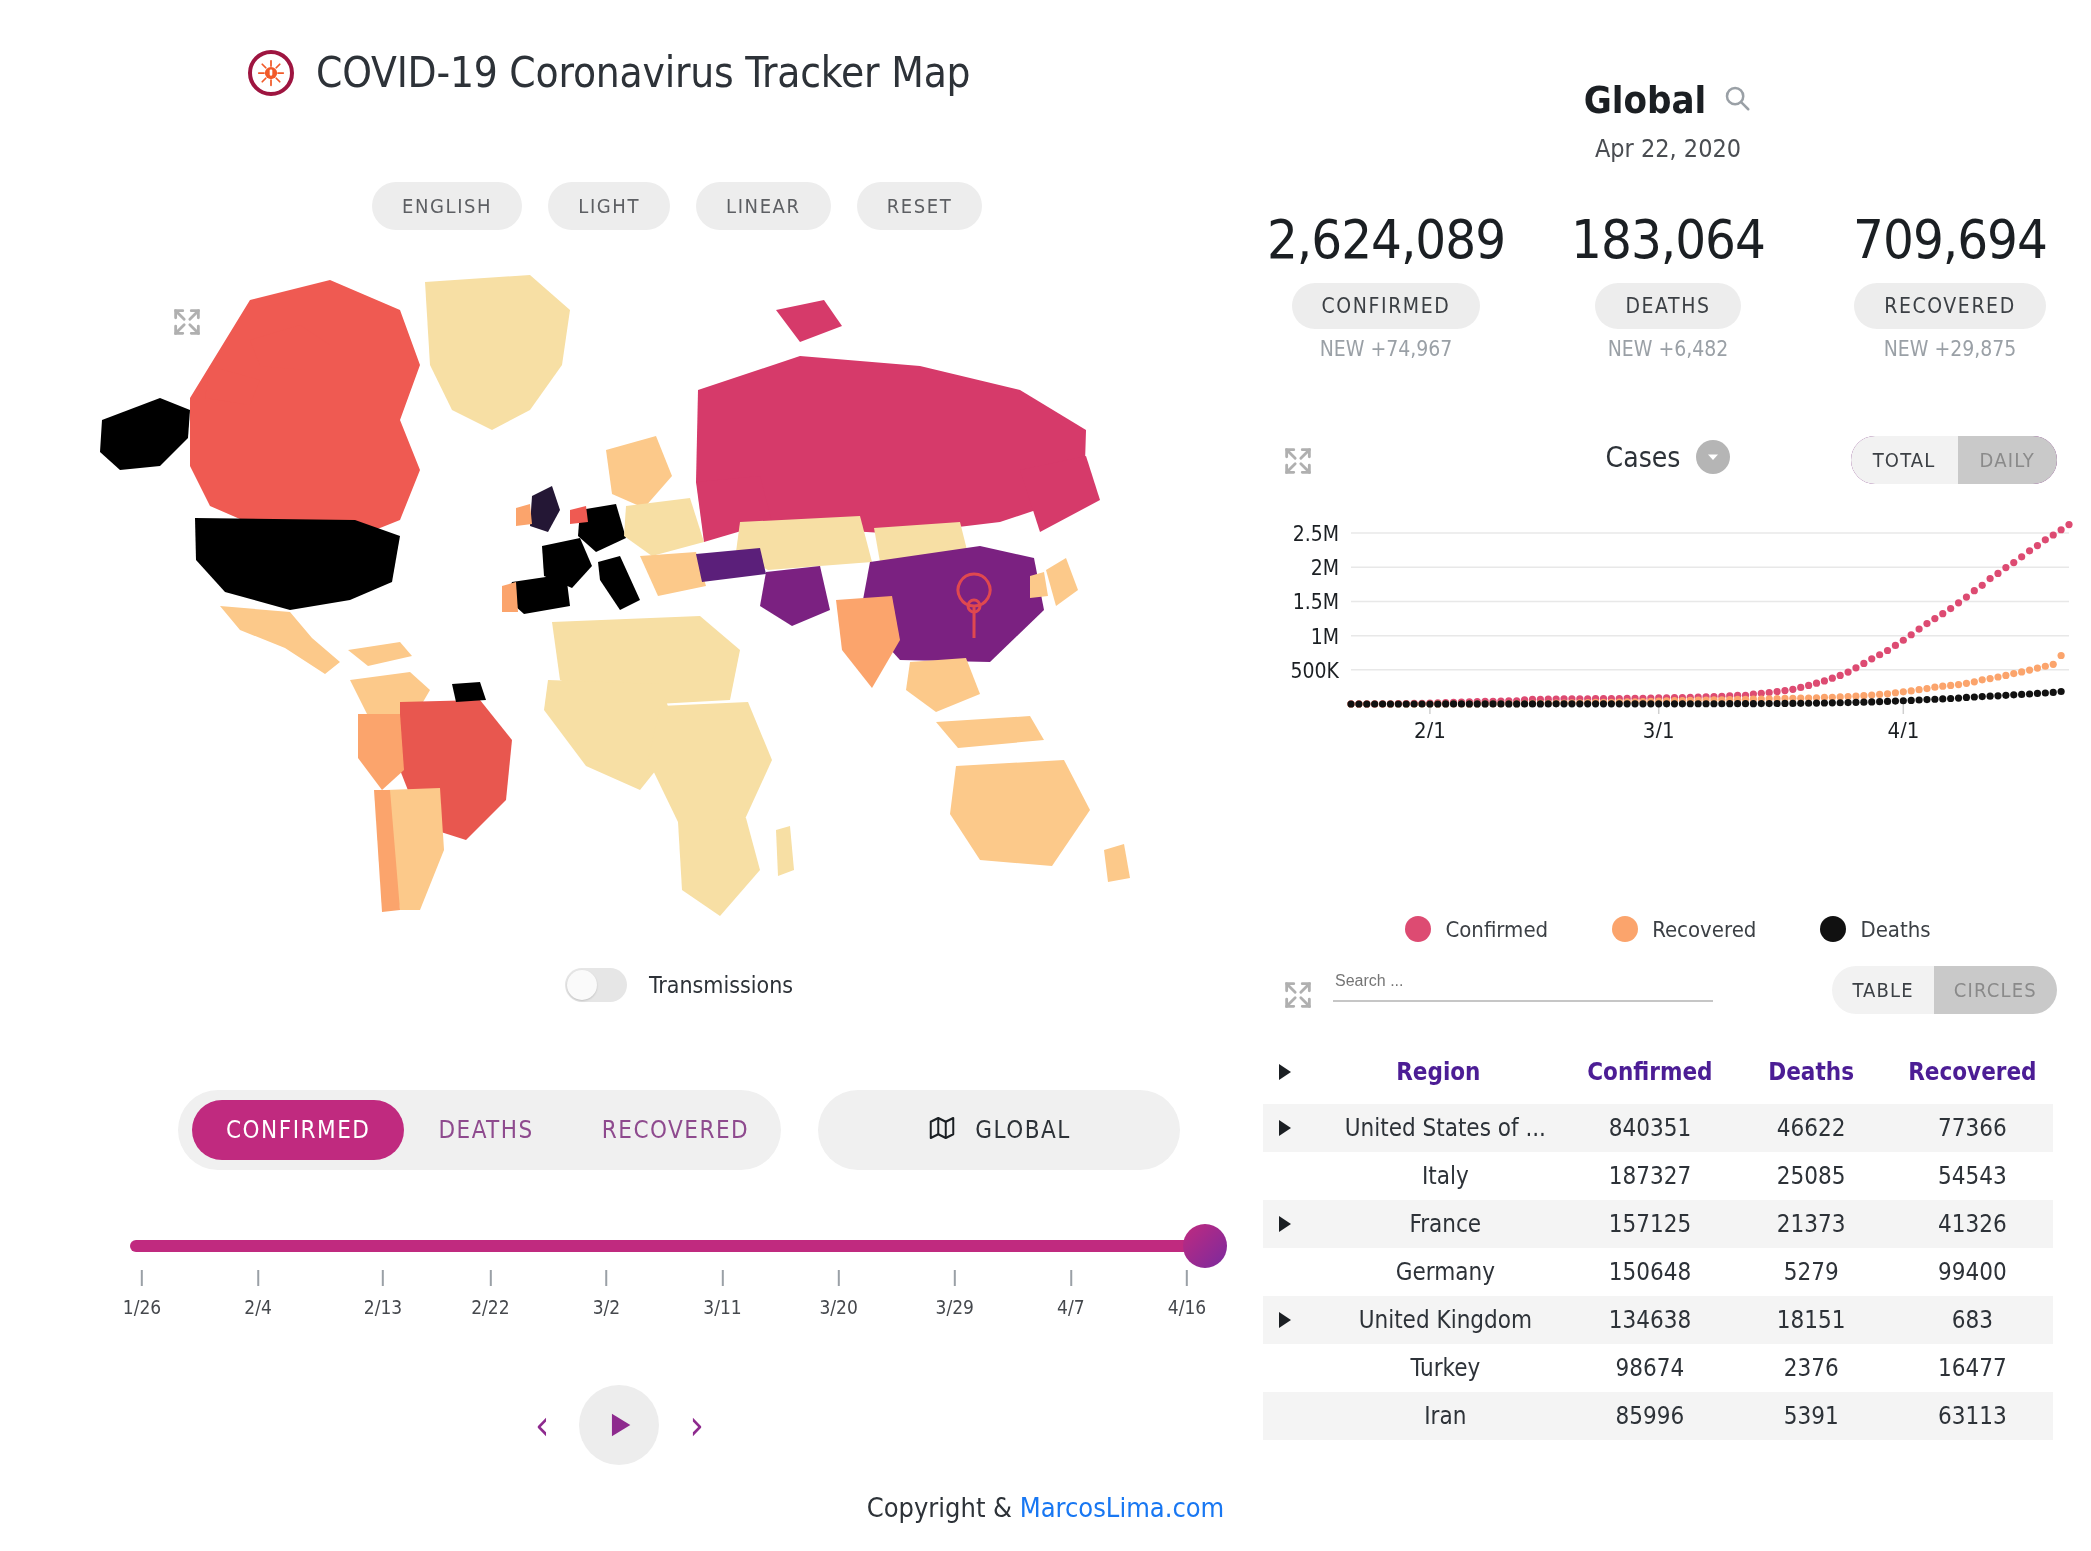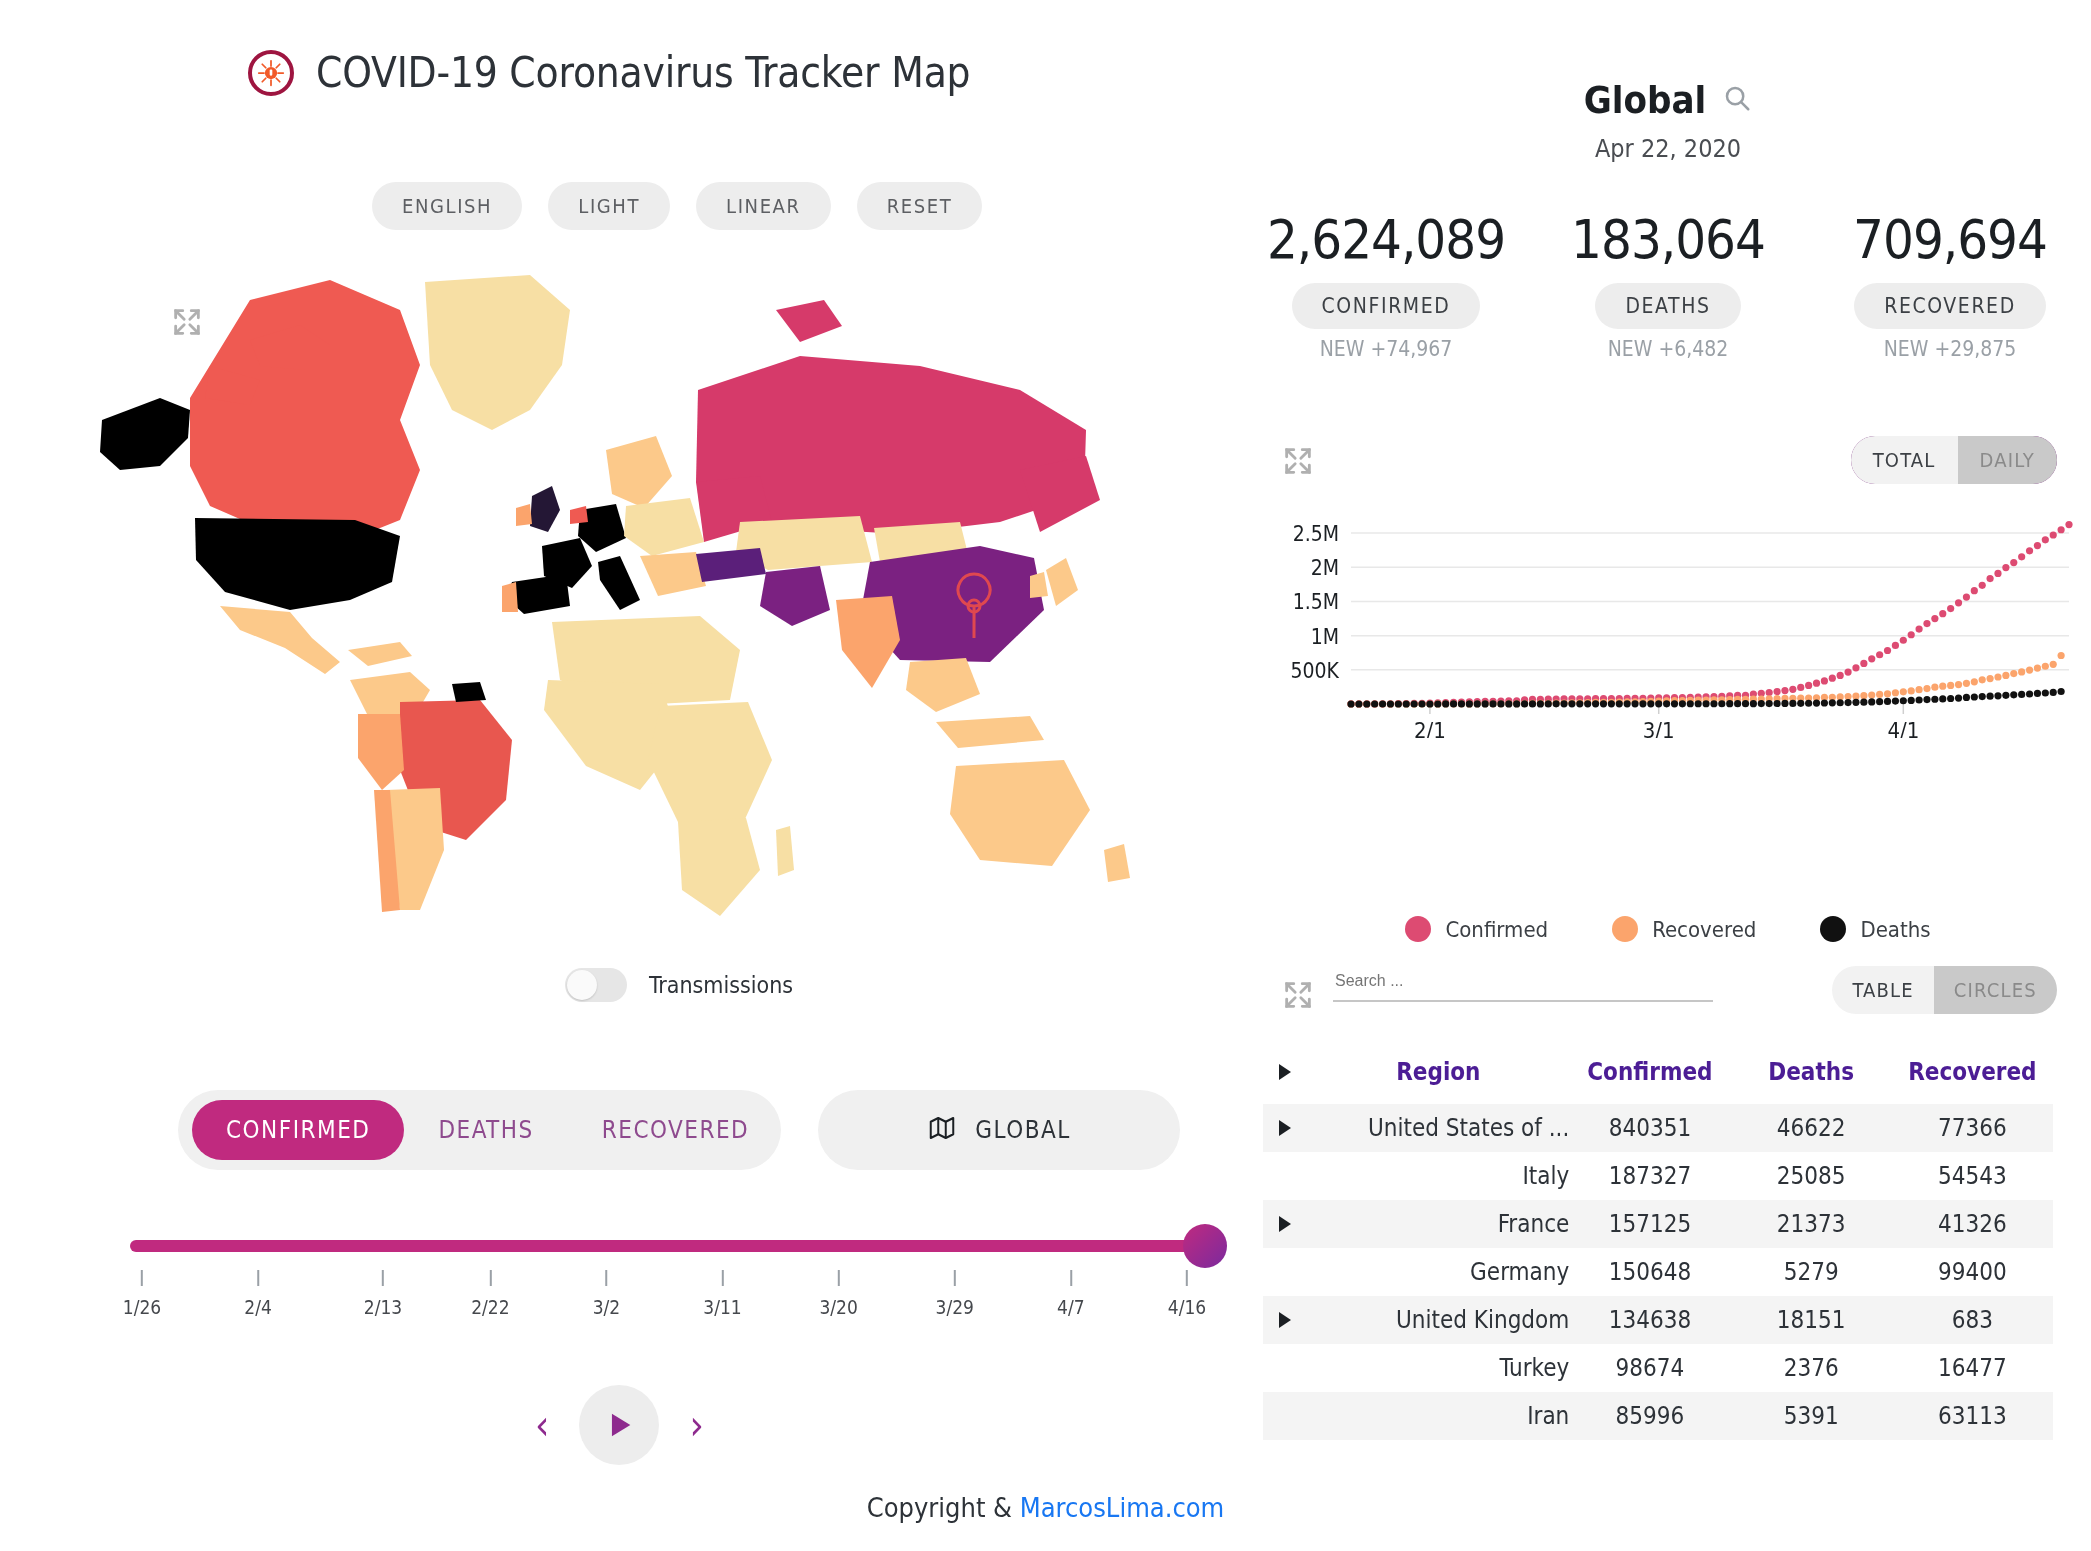--- a/index.html
+++ b/index.html
@@ -104,21 +104,21 @@
   .tbl-seg .on{background:#f2f2f2;color:#3c4045;}
   .tbl-seg .off{background:#c9c9c9;color:#8a8a8a;}
 
   table.data{position:absolute;left:18px;top:1048px;width:790px;border-collapse:collapse;}
   table.data th{font-size:24px;font-weight:bold;color:#4c1d95;padding:10px 0 18px;}
   table.data th.arrowcol{width:44px;}
   table.data th.region{text-align:center;width:260px;}
   table.data th.numh{text-align:center;width:160px;}
   table.data td{font-size:24px;color:#2d3238;padding:10px 0;}
   table.data td.arrowcol{width:44px;text-align:center;}
-  table.data td.region{text-align:right;padding-left:14px;}
+  table.data td.region{text-align:center;padding-left:14px;}
   table.data td.num{text-align:center;}
   table.data tbody tr:nth-child(odd){background:#f4f4f4;}
   table.data tbody tr:nth-child(even){background:#ffffff;}
   .tri{display:inline-block;width:0;height:0;border-left:12px solid #1b1f23;
     border-top:8px solid transparent;border-bottom:8px solid transparent;}
 </style>
 </head>
 <body>
 
 <div class="app">
@@ -360,20 +360,28 @@
         <svg width="34" height="34" viewBox="0 0 24 24" fill="none" stroke="#b0b0b0" stroke-width="2" stroke-linecap="round">
           <path d="M9 4H4v5"></path>
             <path d="M4 4l6 6"></path>
             <path d="M15 4h5v5"></path>
             <path d="M20 4l-6 6"></path>
           <path d="M9 20H4v-5"></path>
             <path d="M4 20l6-6"></path>
             <path d="M15 20h5v-5"></path>
             <path d="M20 20l-6-6"></path>
         </svg>
+      </div>
+      <div class="cases-sel">
+        <span class="ctxt">Cases</span>
+        <span class="caret">
+          <svg width="16" height="16" viewBox="0 0 16 16">
+              <path d="M3 5.5 L8 11 L13 5.5 Z" fill="#fff"></path>
+            </svg>
+        </span>
       </div>
       <div class="seg">
         <div class="on">TOTAL</div>
         <div class="off">DAILY</div>
       </div>
     </div>
 
     <div class="chart">
       <svg id="chart-svg" viewBox="0 0 800 230" width="800" height="230">
           <line x1="78" x2="796" y1="161.8181818181818" y2="161.8181818181818" stroke="#e8e8e8" stroke-width="1.5"></line>

